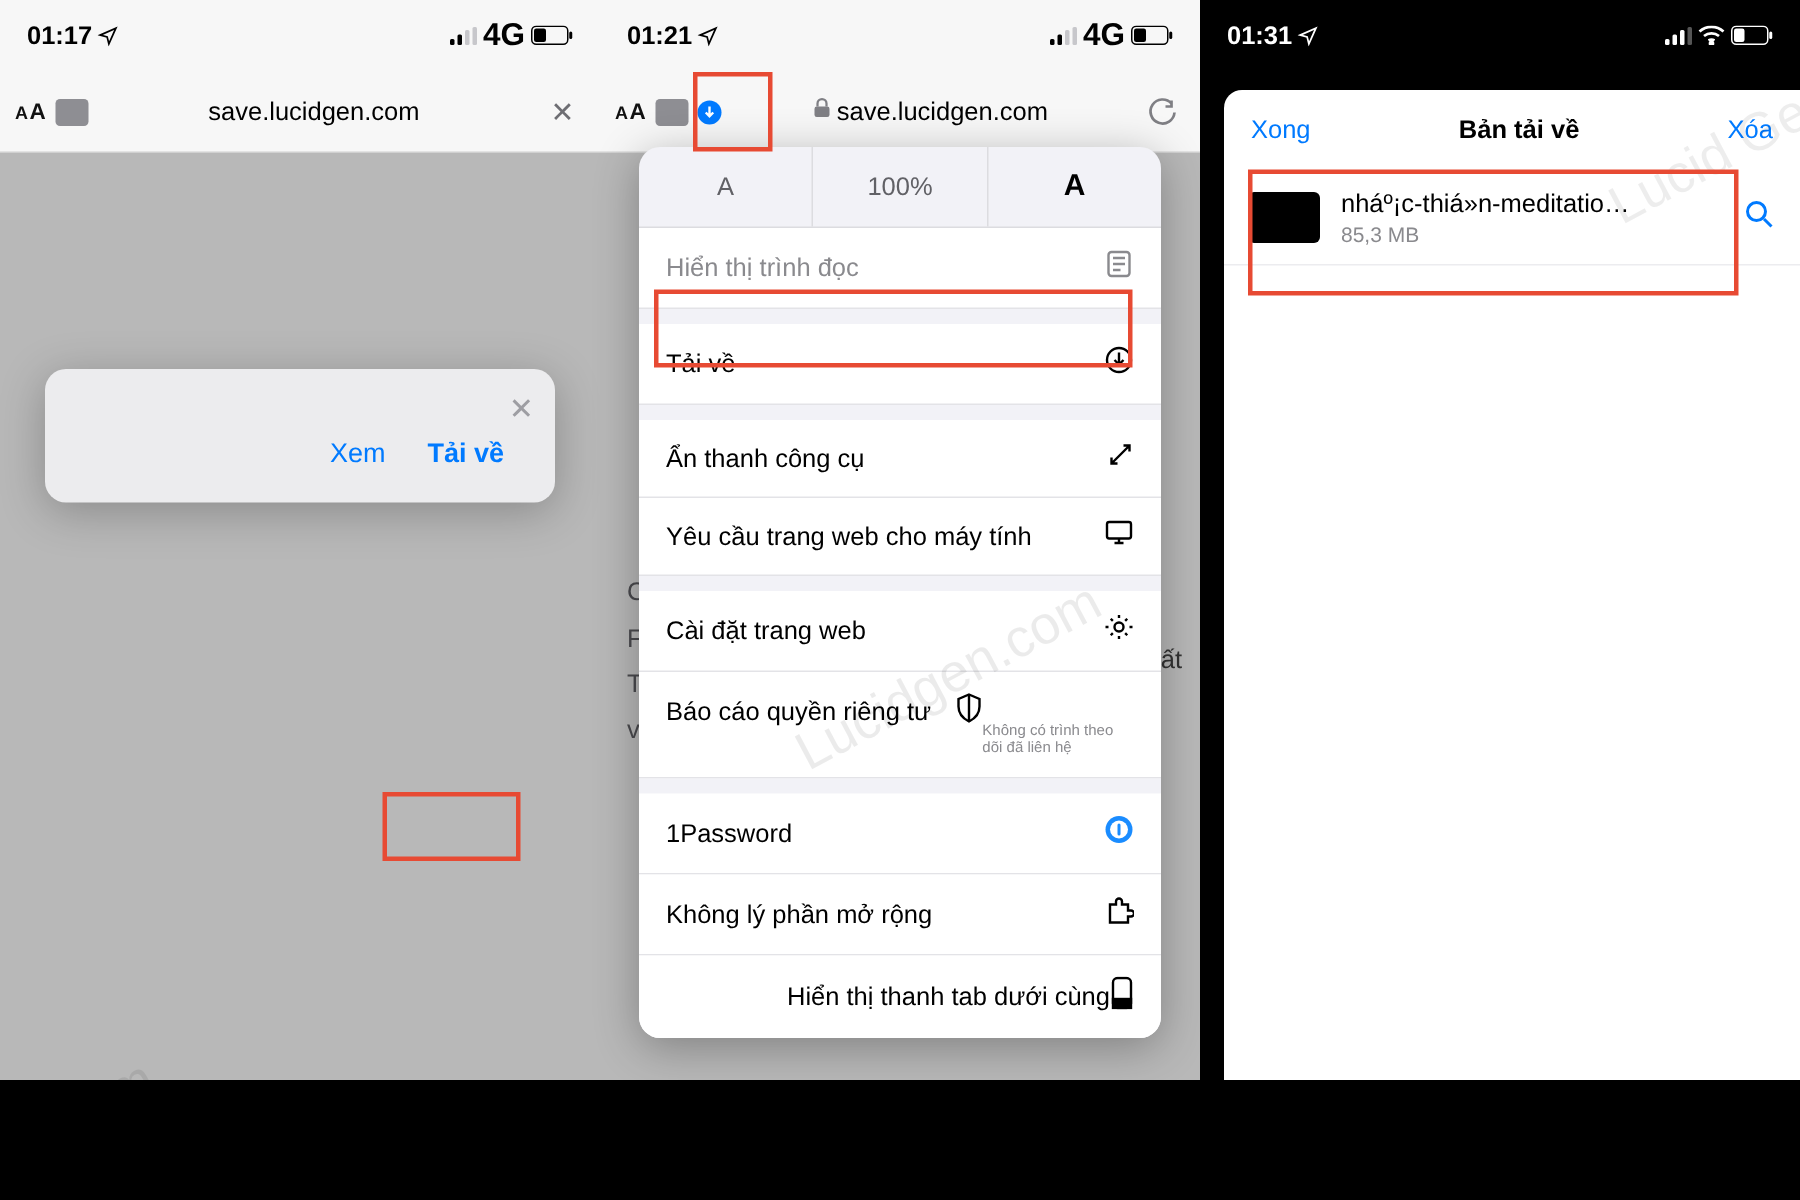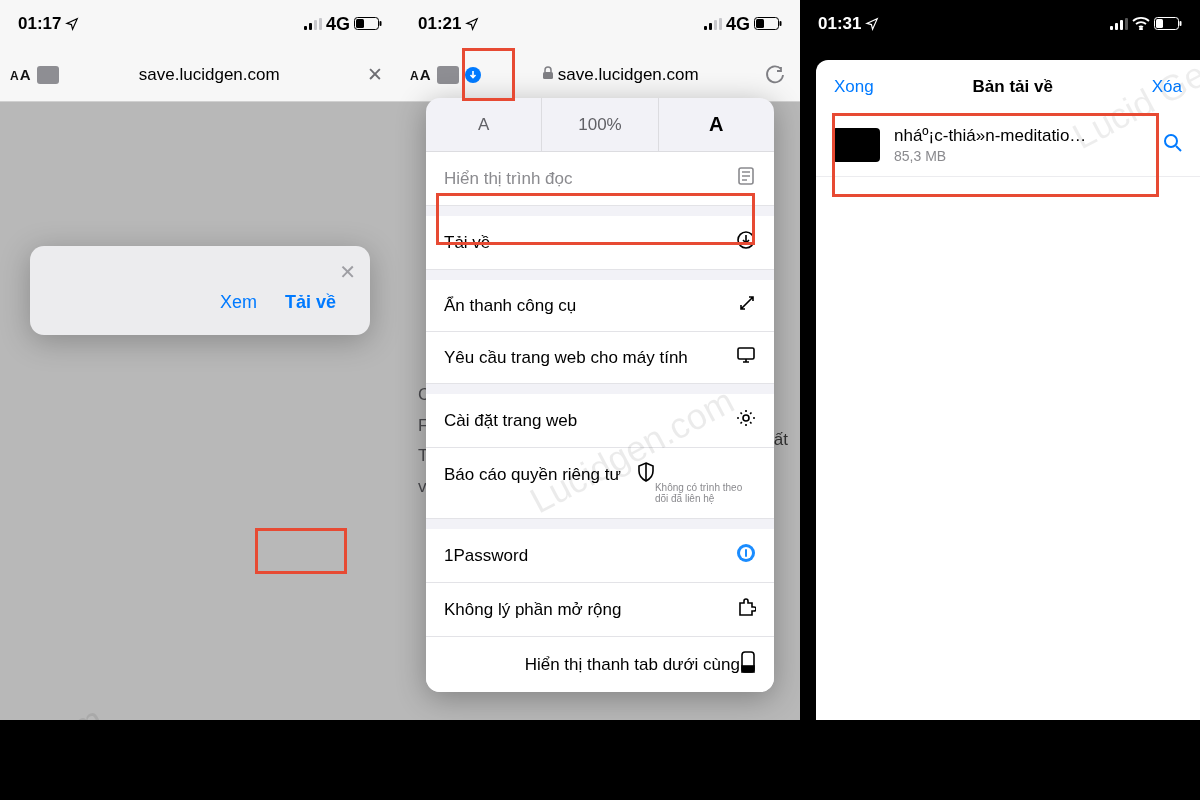--- a/index.html
+++ b/index.html
@@ -5,21 +5,21 @@
   * { margin:0; padding:0; box-sizing:border-box; -webkit-font-smoothing:antialiased; }
   body { font-family: -apple-system, "Helvetica Neue", Arial, sans-serif; background:#000; }
   .stage { width:1200px; height:720px; background:#15803d; position:relative; overflow:hidden; display:flex; }
   .phone { width:400px; height:800px; background:#fff; position:relative; display:flex; flex-direction:column; }
   .phone.gray-body { background:#b8b8b8; }
 
   
   .statusbar { height:48px; display:flex; align-items:center; justify-content:space-between; padding:0 18px; font-size:17px; font-weight:600; color:#000; }
   .statusbar.black { background:#000; color:#fff; }
   .sb-left { display:flex; align-items:center; gap:4px; }
-  .sb-right { display:flex; align-items:center; gap:4px; font-size:18px; }
+  .sb-right { display:flex; align-items:center; gap:4px; font-size:21px; }
   .sb-loc svg { display:block; }
 
   
   .urlbar { height:54px; background:#f7f7f7; border-bottom:1px solid #d0d0d0; display:flex; align-items:center; padding:0 10px; gap:6px; }
   .url-aa { font-size:15px; font-weight:600; color:#111; display:flex; align-items:baseline; gap:1px;}
   .url-aa .small{ font-size:12px;}
   .url-ext { width:22px; height:18px; background:#8e8e93; border-radius:3px; position:relative; }
   .url-field { flex:1; display:flex; justify-content:center; align-items:center; gap:4px; }
   .url-text { font-size:17px; color:#000; }
   .url-lock { color:#7f7f84; }

